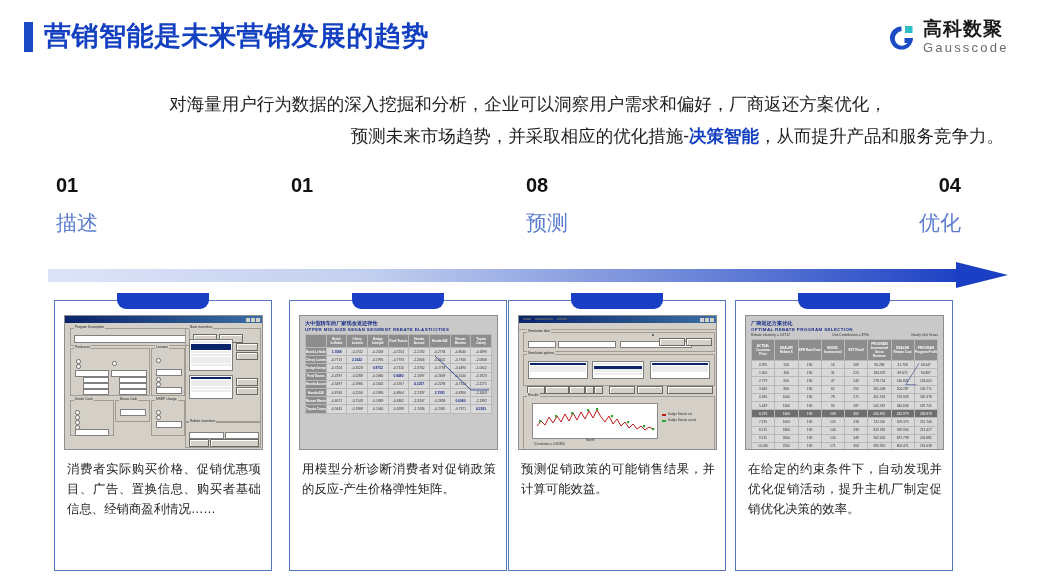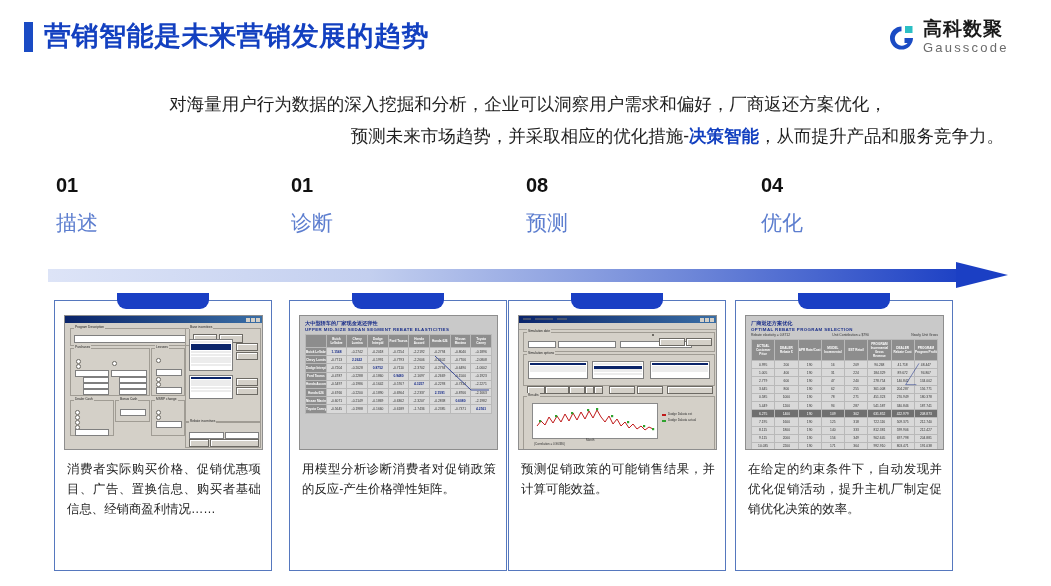--- a/index.html
+++ b/index.html
@@ -106,21 +106,21 @@
   }
   .step-label {
     font-size: 21px;
     color: #5d7ecf;
     line-height: 30px;
     margin-top: 10px;
   }
   .step-1 { left: 56px; }
   .step-2 { left: 291px; }
   .step-3 { left: 526px; }
-  .step-4 { left: 761px; }
+  .step-4 { left: 761px; text-align: right; }
 
   
   .arrow-wrap {
     position: absolute;
     left: 48px; top: 262px;
     width: 960px; height: 26px;
   }
   .arrow-body {
     position: absolute;
     left: 0; top: 7px;
@@ -390,21 +390,20 @@
   </span>
 </div>
 
 <div class="steps">
   <div class="step step-1">
     <div class="step-num">01</div>
     <div class="step-label">描述</div>
   </div>
   <div class="step step-2">
     <div class="step-num">01</div>
-    <div class="step-label">诊断</div>
   </div>
   <div class="step step-3">
     <div class="step-num">08</div>
     <div class="step-label">预测</div>
   </div>
   <div class="step step-4">
     <div class="step-num">04</div>
     <div class="step-label">优化</div>
   </div>
 </div>

